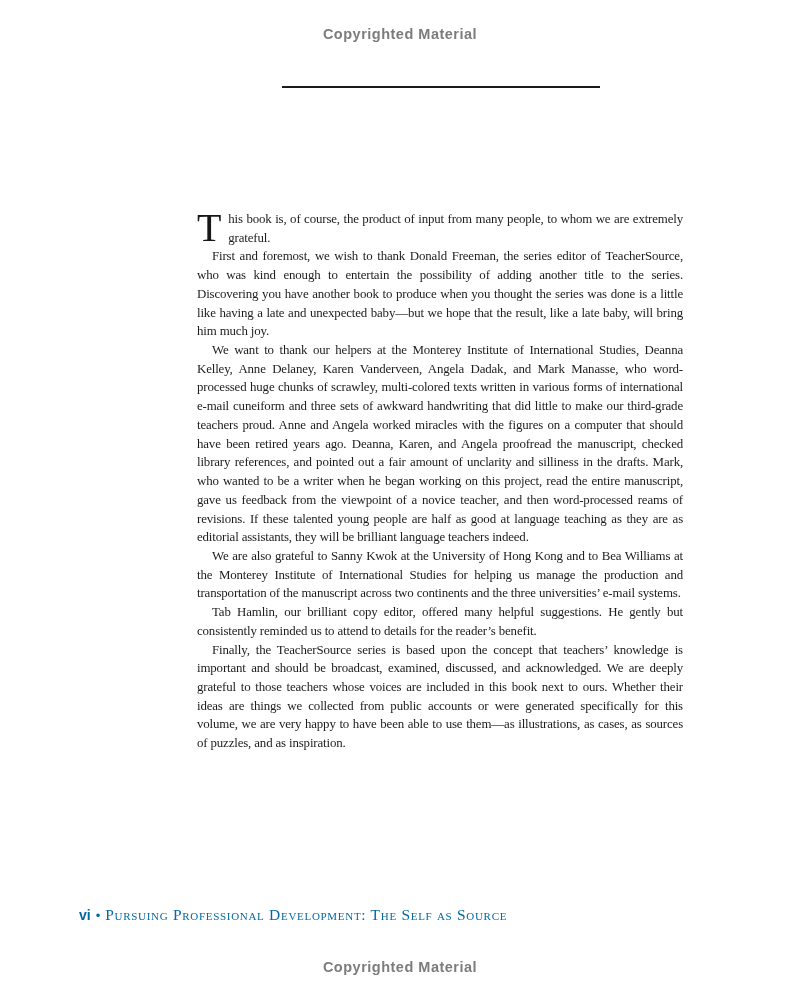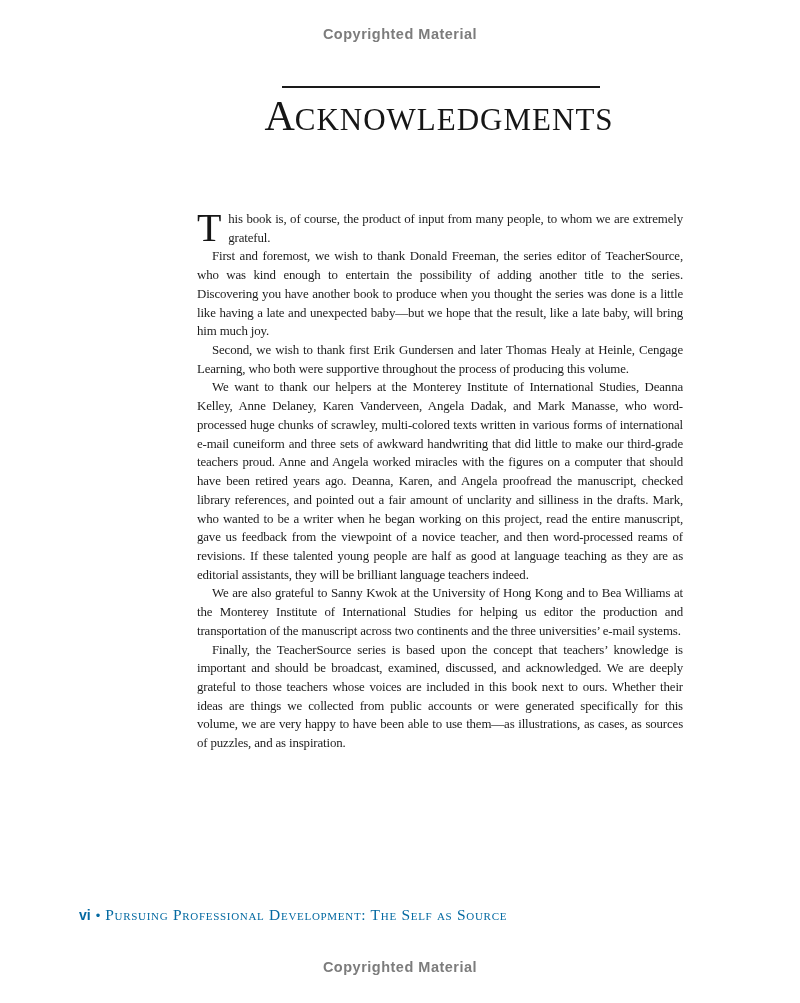--- a/index.html
+++ b/index.html
@@ -111,28 +111,27 @@
 </style>
 </head>
 <body>
 
 <div class="page">
 
   <div class="copyright top">Copyrighted Material</div>
 
   <div class="title-rule"></div>
 
-  <h1 class="chapter-title"><span class="initial">A</span><span>CKNOWLEDGMENTS</span></h1>
 
   <div class="body-text">
     <p class="first"><span class="dropcap">T</span><span>his book is, of course, the product of input from many people, to whom we are extremely grateful.</span></p>
     <p class="indent">First and foremost, we wish to thank Donald Freeman, the series editor of TeacherSource, who was kind enough to entertain the possibility of adding another title to the series. Discovering you have another book to produce when you thought the series was done is a little like having a late and unexpected baby—but we hope that the result, like a late baby, will bring him much joy.</p>
-    <p class="indent">Second, we wish to thank first Erik Gundersen and later Thomas Healy at Heinle, Cengage Learning, who both were supportive throughout the process of producing this volume.</p>
     <p class="indent">We want to thank our helpers at the Monterey Institute of International Studies, Deanna Kelley, Anne Delaney, Karen Vanderveen, Angela Dadak, and Mark Manasse, who word-processed huge chunks of scrawley, multi-colored texts written in various forms of international e-mail cuneiform and three sets of awkward handwriting that did little to make our third-grade teachers proud. Anne and Angela worked miracles with the figures on a computer that should have been retired years ago. Deanna, Karen, and Angela proofread the manuscript, checked library references, and pointed out a fair amount of unclarity and silliness in the drafts. Mark, who wanted to be a writer when he began working on this project, read the entire manuscript, gave us feedback from the viewpoint of a novice teacher, and then word-processed reams of revisions. If these talented young people are half as good at language teaching as they are as editorial assistants, they will be brilliant language teachers indeed.</p>
-    <p class="indent">We are also grateful to Sanny Kwok at the University of Hong Kong and to Bea Williams at the Monterey Institute of International Studies for helping us editor the production and transportation of the manuscript across two continents and the three universities’ e-mail systems.</p>
+    <p class="indent">We are also grateful to Sanny Kwok at the University of Hong Kong and to Bea Williams at the Monterey Institute of International Studies for helping us manage the production and transportation of the manuscript across two continents and the three universities’ e-mail systems.</p>
+    <p class="indent">Tab Hamlin, our brilliant copy editor, offered many helpful suggestions. He gently but consistently reminded us to attend to details for the reader’s benefit.</p>
     <p class="indent">Finally, the TeacherSource series is based upon the concept that teachers’ knowledge is important and should be broadcast, examined, discussed, and acknowledged. We are deeply grateful to those teachers whose voices are included in this book next to ours. Whether their ideas are things we collected from public accounts or were generated specifically for this volume, we are very happy to have been able to use them—as illustrations, as cases, as sources of puzzles, and as inspiration.</p>
   </div>
 
   <div class="footer">
     <span class="pagenum">vi</span><span class="bullet">•</span><span class="booktitle">Pursuing Professional Development: The Self as Source</span>
   </div>
 
   <div class="copyright bottom">Copyrighted Material</div>
 
 </div>

